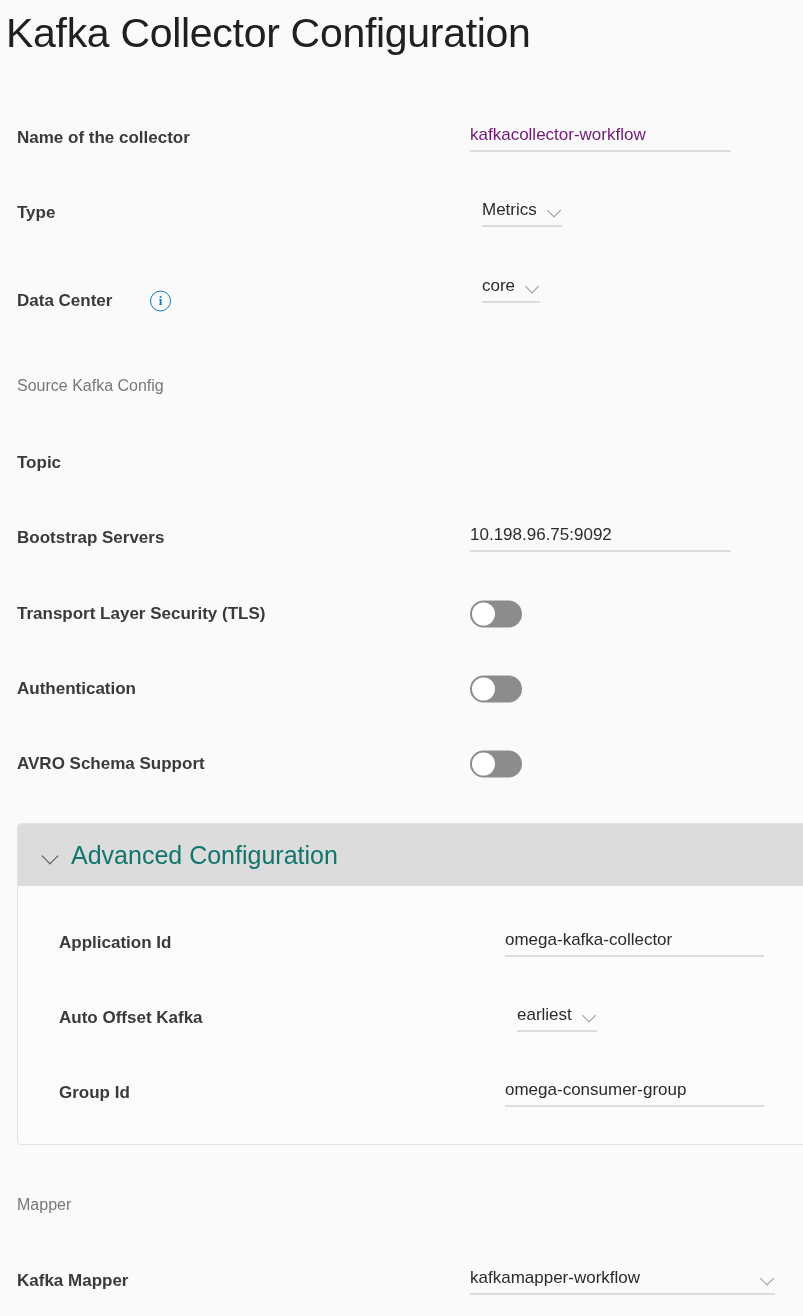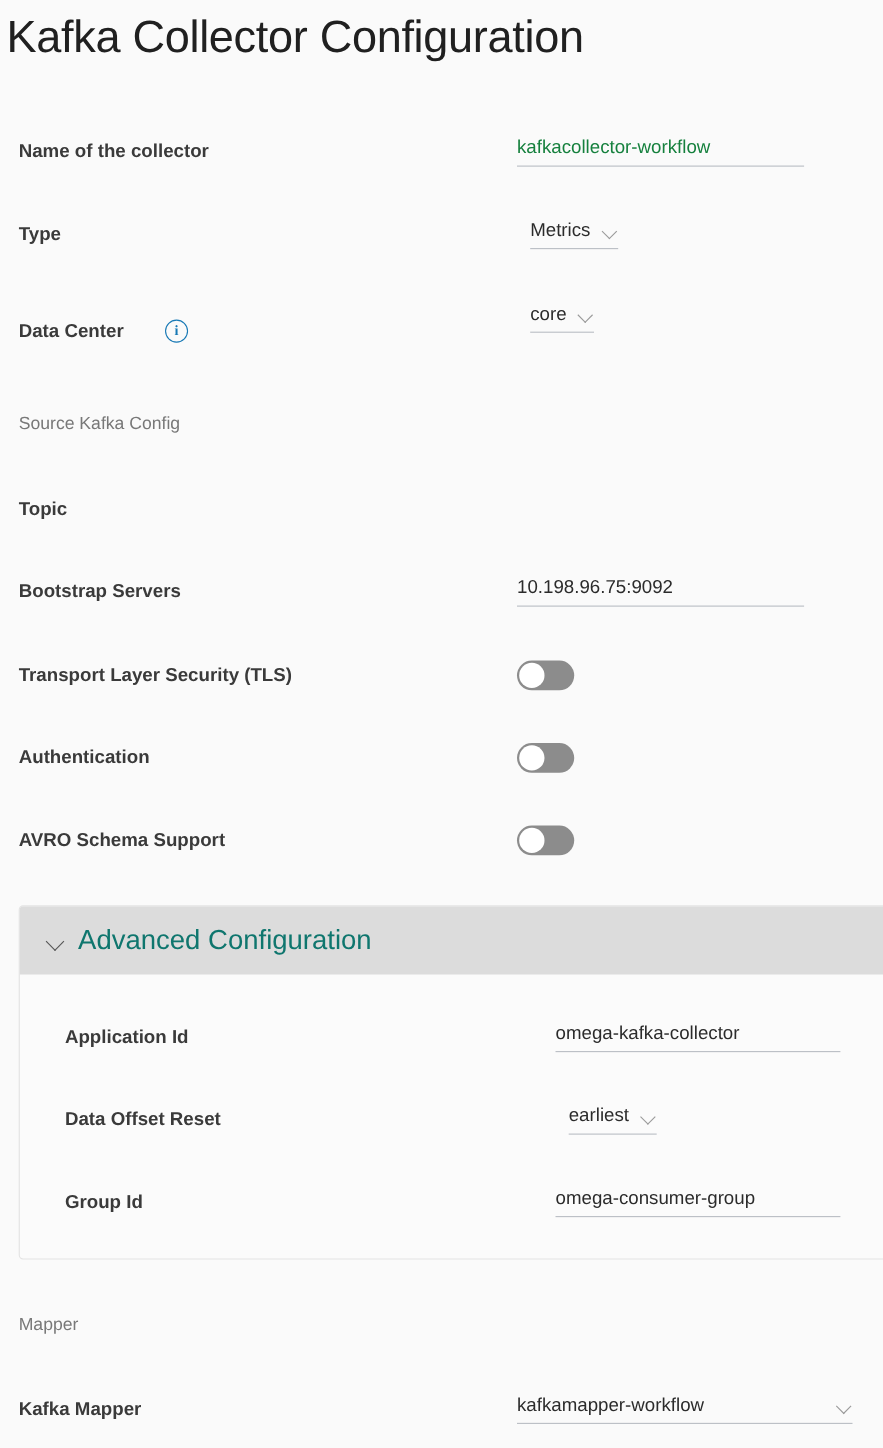--- a/index.html
+++ b/index.html
@@ -73,21 +73,21 @@
     display: flex;
     align-items: center;
     padding-bottom: 6px;
   }
   .field-value {
     font-size: 17px;
     font-weight: 400;
     color: #2b2b2b;
     white-space: nowrap;
   }
-  .field-value.placeholder { color: #15803d; }
+  .field-value.placeholder { color: #701a75; }
 
   
   .input-text { left: 470px; width: 261px; }
   .input-text .field-underline { width: 261px; }
 
   
   .input-text-adv { left: 487px; width: 259px; }
   .input-text-adv .field-underline { width: 259px; }
 
   
@@ -293,21 +293,21 @@
     <div class="row indent" style="top:93px;">
       <div class="label">Application Id</div>
       <div class="field input-text-adv">
         <div class="field-underline">
           <span class="field-value">omega-kafka-collector</span>
         </div>
       </div>
     </div>
 
     <div class="row indent" style="top:168px;">
-      <div class="label">Data Offset Reset</div>
+      <div class="label">Auto Offset Kafka</div>
       <div class="field select" style="left:487px;">
         <div class="field-underline">
           <span class="field-value">earliest</span>
           <span class="chevron"></span>
         </div>
       </div>
     </div>
 
     <div class="row indent" style="top:243px;">
       <div class="label">Group Id</div>

